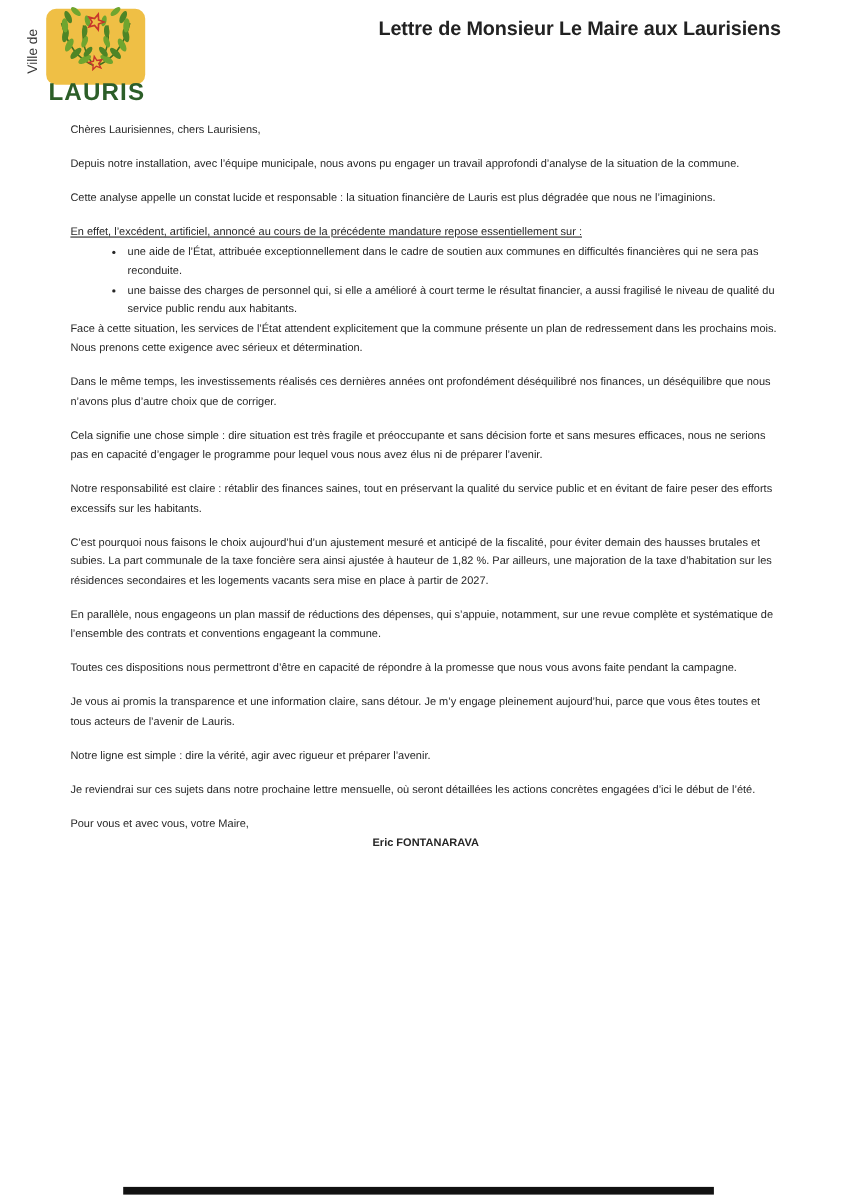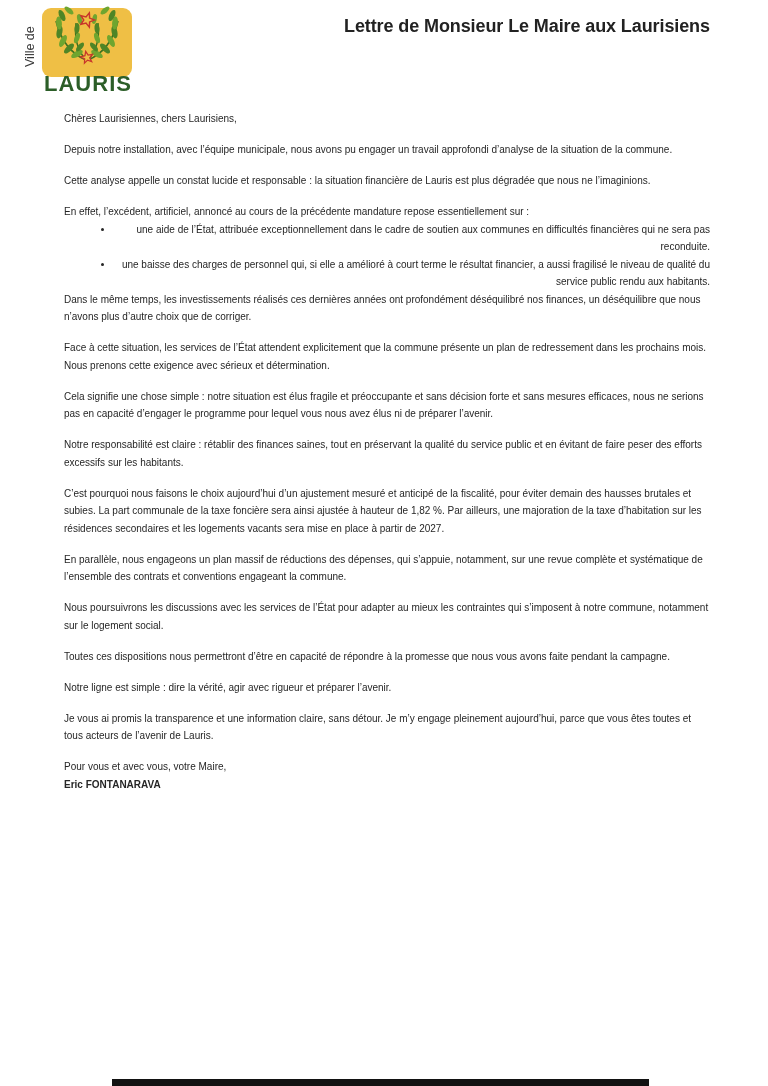--- a/index.html
+++ b/index.html
@@ -23,25 +23,25 @@
     white-space:nowrap;letter-spacing:-0.1px;text-align:right;
   }
 
   
   .body-text{
     position:absolute;left:64px;top:110px;width:646px;
     font-size:10px;line-height:17.5px;color:#262626;
     text-align:left;
   }
   .body-text p{margin:0 0 13.5px 0;}
-  p.tight{margin-bottom:0;}
-  ul.bullets{margin:0;padding:0 0 0 50px;list-style:disc;text-align:right;}
+  p.tight{margin-bottom:0;text-decoration:underline;}
+  ul.bullets{margin:0;padding:0 0 0 50px;list-style:disc;}
   ul.bullets li{margin:0;padding-left:2px;}
   p.closing{margin-bottom:0;margin-top:11px;}
-  p.signature{font-weight:700;margin:0;}
+  p.signature{font-weight:700;margin:0;text-align:center;}
 
   
   .scan-bar{
     position:absolute;left:112px;bottom:0;width:537px;height:7px;
     background:#121212;
   }
 </style>
 </head>
 <body>
 
@@ -105,30 +105,30 @@
   <div class="body-text">
     <p>Chères Laurisiennes, chers Laurisiens,</p>
     <p>Depuis notre installation, avec l’équipe municipale, nous avons pu engager un travail approfondi d’analyse de la situation de la commune.</p>
     <p>Cette analyse appelle un constat lucide et responsable : la situation financière de Lauris est plus dégradée que nous ne l’imaginions.</p>
 
     <p class="tight">En effet, l’excédent, artificiel, annoncé au cours de la précédente mandature repose essentiellement sur :</p>
     <ul class="bullets">
       <li>une aide de l’État, attribuée exceptionnellement dans le cadre de soutien aux communes en difficultés financières qui ne sera pas reconduite.</li>
       <li>une baisse des charges de personnel qui, si elle a amélioré à court terme le résultat financier, a aussi fragilisé le niveau de qualité du service public rendu aux habitants.</li>
     </ul>
+    <p>Face à cette situation, les services de l’État attendent explicitement que la commune présente un plan de redressement dans les prochains mois. Nous prenons cette exigence avec sérieux et détermination.</p>
+
     <p>Dans le même temps, les investissements réalisés ces dernières années ont profondément déséquilibré nos finances, un déséquilibre que nous n’avons plus d’autre choix que de corriger.</p>
-
-    <p>Face à cette situation, les services de l’État attendent explicitement que la commune présente un plan de redressement dans les prochains mois. Nous prenons cette exigence avec sérieux et détermination.</p>
-    <p>Cela signifie une chose simple : notre situation est élus fragile et préoccupante et sans décision forte et sans mesures efficaces, nous ne serions pas en capacité d’engager le programme pour lequel vous nous avez élus ni de préparer l’avenir.</p>
+    <p>Cela signifie une chose simple : dire situation est très fragile et préoccupante et sans décision forte et sans mesures efficaces, nous ne serions pas en capacité d’engager le programme pour lequel vous nous avez élus ni de préparer l’avenir.</p>
     <p>Notre responsabilité est claire : rétablir des finances saines, tout en préservant la qualité du service public et en évitant de faire peser des efforts excessifs sur les habitants.</p>
     <p>C’est pourquoi nous faisons le choix aujourd’hui d’un ajustement mesuré et anticipé de la fiscalité, pour éviter demain des hausses brutales et subies. La part communale de la taxe foncière sera ainsi ajustée à hauteur de 1,82 %. Par ailleurs, une majoration de la taxe d’habitation sur les résidences secondaires et les logements vacants sera mise en place à partir de 2027.</p>
     <p>En parallèle, nous engageons un plan massif de réductions des dépenses, qui s’appuie, notamment, sur une revue complète et systématique de l’ensemble des contrats et conventions engageant la commune.</p>
-    <p>Nous poursuivrons les discussions avec les services de l’État pour adapter au mieux les contraintes qui s’imposent à notre commune, notamment sur le logement social.</p>
     <p>Toutes ces dispositions nous permettront d’être en capacité de répondre à la promesse que nous vous avons faite pendant la campagne.</p>
+    <p>Je vous ai promis la transparence et une information claire, sans détour. Je m’y engage pleinement aujourd’hui, parce que vous êtes toutes et tous acteurs de l’avenir de Lauris.</p>
     <p>Notre ligne est simple : dire la vérité, agir avec rigueur et préparer l’avenir.</p>
-    <p>Je vous ai promis la transparence et une information claire, sans détour. Je m’y engage pleinement aujourd’hui, parce que vous êtes toutes et tous acteurs de l’avenir de Lauris.</p>
+    <p>Je reviendrai sur ces sujets dans notre prochaine lettre mensuelle, où seront détaillées les actions concrètes engagées d’ici le début de l’été.</p>
 
     <p class="closing">Pour vous et avec vous, votre Maire,</p>
     <p class="signature">Eric FONTANARAVA</p>
   </div>
 
   <div class="scan-bar"></div>
 </div>
 
 </body></html>

